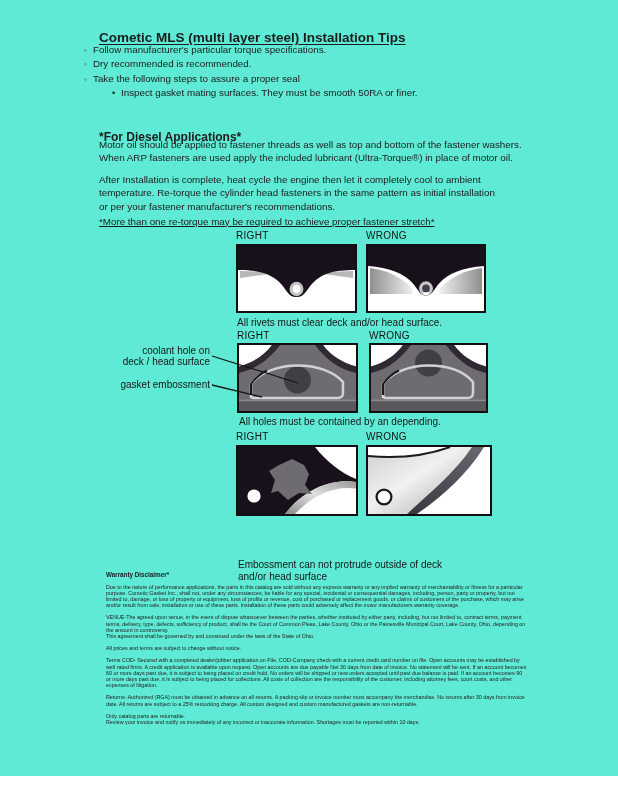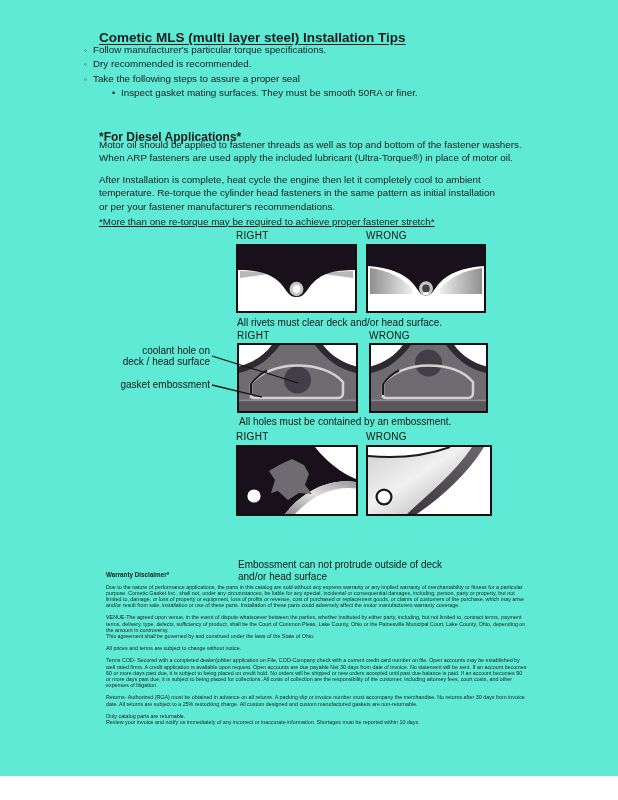--- a/index.html
+++ b/index.html
@@ -148,21 +148,21 @@
       <path d="M12,50 L12,39 C16,33.5 21.5,28.5 28,25.5" fill="none" stroke="#1b1b1f" stroke-width="2"></path>
     </svg>
   </div>
   <div class="abs callout co1">coolant hole on
 deck / head surface</div>
   <div class="abs callout co2">gasket embossment</div>
   <svg class="abs leader-overlay" viewBox="0 0 195 62">
     <line x1="94" y1="14" x2="180" y2="41" stroke="#141414" stroke-width="1.3"></line>
     <line x1="94" y1="43" x2="144" y2="55" stroke="#141414" stroke-width="1.3"></line>
   </svg>
-  <div class="abs fcap f2-cap">All holes must be contained by an embossment.</div>
+  <div class="abs fcap f2-cap">All holes must be contained by an depending.</div>
 
   <div class="abs flabel f3-rl">RIGHT</div>
   <div class="abs flabel f3-wl">WRONG</div>
   <div class="abs obox f3-rbox">
     <svg viewBox="0 0 118 67" preserveAspectRatio="none">
       <defs>
         <linearGradient id="g3r" x1="0" y1="1" x2="1" y2="0">
           <stop offset="0" stop-color="#8a8a8a"></stop>
             <stop offset="0.5" stop-color="#e0e0e0"></stop>
             <stop offset="1" stop-color="#9a9a9a"></stop>

